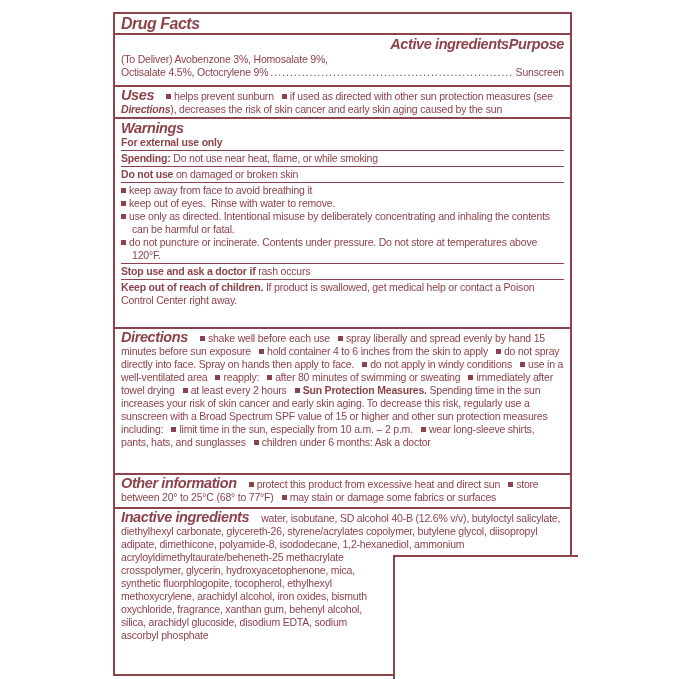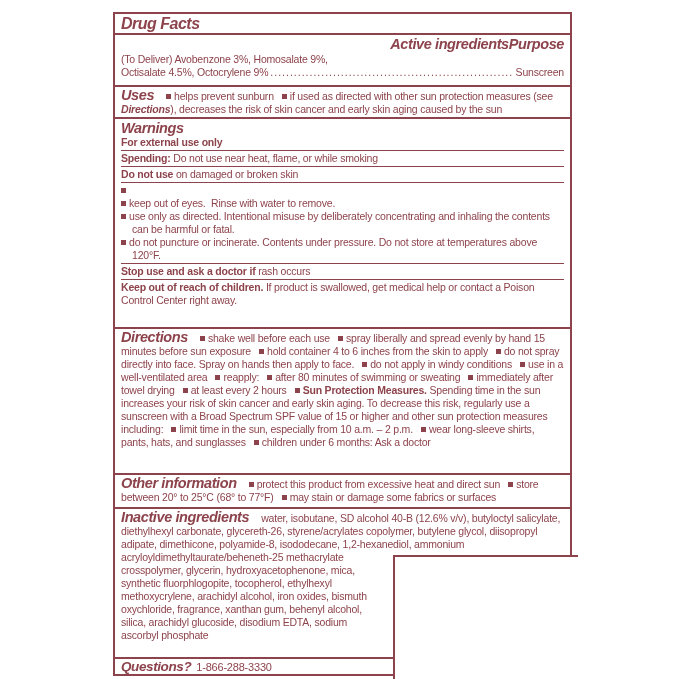--- a/index.html
+++ b/index.html
@@ -103,21 +103,21 @@
     <div class="section sec-uses">
       <span class="h2 inline">Uses</span><span class="sq first"></span><span>helps prevent sunburn</span><span class="sq"></span><span>if used as directed with other sun protection measures (see </span><span class="bi">Directions</span><span>), decreases the risk of skin cancer and early skin aging caused by the sun</span>
     </div>
 
     <div class="section sec-warnings">
       <div class="h2 warn-head">Warnings</div>
       <div class="b rule-below">For external use only</div>
       <div class="rule-below"><span class="b">Spending:</span><span> Do not use near heat, flame, or while smoking</span></div>
       <div class="rule-below"><span class="b">Do not use</span><span> on damaged or broken skin</span></div>
       <div class="bullets-wrap">
-        <div class="bullet-line"><span class="sq"></span></div>
+        <div class="bullet-line"><span class="sq"></span><span>keep away from face to avoid breathing it</span></div>
         <div class="bullet-line"><span class="sq"></span><span>keep out of eyes.&nbsp; Rinse with water to remove.</span></div>
         <div class="bullet-line"><span class="sq"></span><span>use only as directed. Intentional misuse by deliberately concentrating and inhaling the contents can be harmful or fatal.</span></div>
         <div class="bullet-line"><span class="sq"></span><span>do not puncture or incinerate. Contents under pressure. Do not store at temperatures above 120°F.</span></div>
       </div>
       <div class="rule-below"><span class="b">Stop use and ask a doctor if</span><span> rash occurs</span></div>
       <div><span class="b">Keep out of reach of children.</span><span> If product is swallowed, get medical help or contact a Poison Control Center right away.</span></div>
     </div>
 
     <div class="section sec-directions">
       <span class="h2 inline">Directions</span><span class="sq first"></span><span>shake well before each use</span><span class="sq"></span><span>spray liberally and spread evenly by hand 15 minutes before sun exposure</span><span class="sq"></span><span>hold container 4 to 6 inches from the skin to apply</span><span class="sq"></span><span>do not spray directly into face. Spray on hands then apply to face.</span><span class="sq"></span><span>do not apply in windy conditions</span><span class="sq"></span><span>use in a well-ventilated area</span><span class="sq"></span><span>reapply:</span><span class="sq"></span><span>after 80 minutes of swimming or sweating</span><span class="sq"></span><span>immediately after towel drying</span><span class="sq"></span><span>at least every 2 hours</span><span class="sq"></span><span class="b">Sun Protection Measures.</span><span> Spending time in the sun increases your risk of skin cancer and early skin aging. To decrease this risk, regularly use a sunscreen with a Broad Spectrum SPF value of 15 or higher and other sun protection measures including:</span><span class="sq"></span><span>limit time in the sun, especially from 10 a.m. – 2 p.m.</span><span class="sq"></span><span>wear long-sleeve shirts, pants, hats, and sunglasses</span><span class="sq"></span><span>children under 6 months: Ask a doctor</span>
@@ -127,24 +127,18 @@
       <span class="h2 inline">Other information</span><span class="sq first"></span><span>protect this product from excessive heat and direct sun</span><span class="sq"></span><span>store between 20° to 25°C (68° to 77°F)</span><span class="sq"></span><span>may stain or damage some fabrics or surfaces</span>
     </div>
 
     <div class="section sec-inactive">
       <div>
         <span class="h2 inline">Inactive ingredients</span><span>water, isobutane, SD alcohol 40-B (12.6% v/v), butyloctyl salicylate, diethylhexyl carbonate, glycereth-26, styrene/acrylates copolymer, butylene glycol, diisopropyl adipate, dimethicone, polyamide-8, isododecane, 1,2-hexanediol, ammonium</span>
       </div>
       <div class="narrow-text">acryloyldimethyltaurate/beheneth-25 methacrylate crosspolymer, glycerin, hydroxyacetophenone, mica, synthetic fluorphlogopite, tocopherol, ethylhexyl methoxycrylene, arachidyl alcohol, iron oxides, bismuth oxychloride, fragrance, xanthan gum, behenyl alcohol, silica, arachidyl glucoside, disodium EDTA, sodium ascorbyl phosphate</div>
     </div>
 
-    <div class="section sec-questions">
-      <div class="q-row">
-        <span class="h2">Questions?</span>
-        <span class="q-phone">1-866-288-3330</span>
-      </div>
-    </div>
 
   </div>
 
   <div class="cutout"></div>
 
 </div>
 
 </body></html>

